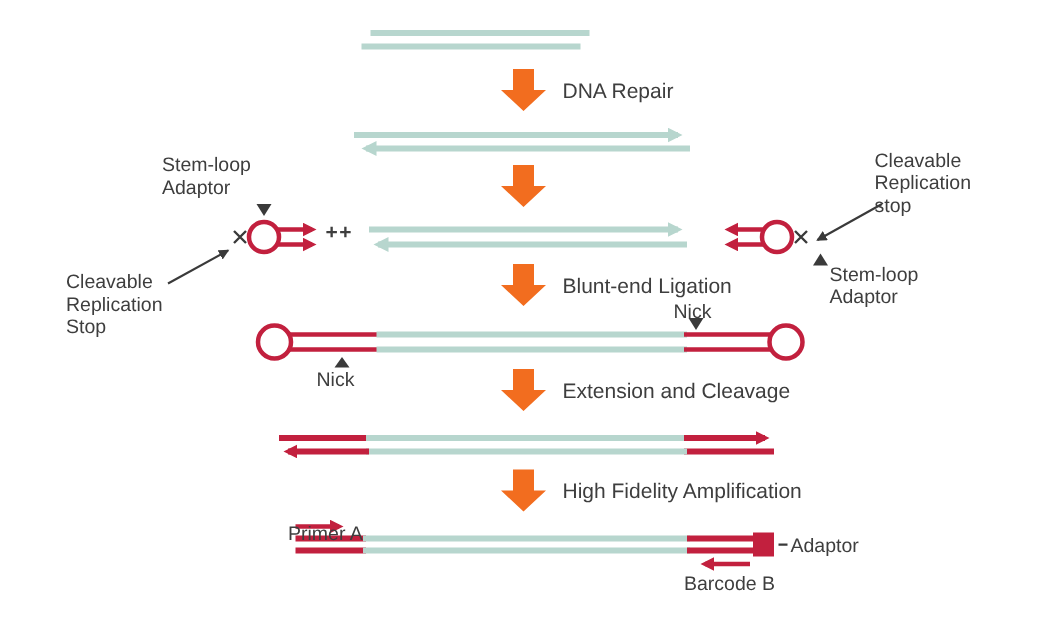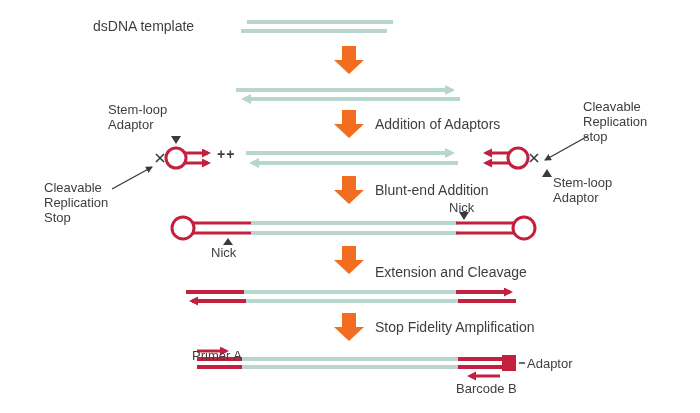--- a/index.html
+++ b/index.html
@@ -12,21 +12,21 @@
   }
   html,body{margin:0;padding:0;background:var(--background);}
   .canvas{
     position:relative;width:700px;height:413px;background:var(--background);
     font-family:"Liberation Sans",sans-serif;color:var(--text);overflow:hidden;
   }
   .canvas svg{position:absolute;left:0;top:0;}
   .lbl{position:absolute;font-size:13px;line-height:15px;color:var(--text);}
   .step-label{position:absolute;left:375px;font-size:14px;line-height:17px;color:var(--text);white-space:nowrap;}
   #lbl-template{left:93px;top:19px;font-size:14px;white-space:nowrap;}
-  .s1{top:52px}.s2{top:116px}.s3{top:182px}.s4{top:264px}.s5{top:319px}
+  .s1{top:52px}.s2{top:116px}.s3{top:182px}.s4{top:252px}.s5{top:319px}
   #lbl-sla-left{left:108px;top:102px;width:72px;}
   #lbl-plus{left:217px;top:147px;font-size:14px;font-weight:700;letter-spacing:1px;}
   #lbl-crs-left{left:44px;top:180px;width:78px;}
   #lbl-crs-right{left:583px;top:99px;width:78px;}
   #lbl-sla-right{left:553px;top:175px;width:72px;}
   #lbl-nick-left{left:211px;top:245px;}
   #lbl-nick-right{left:449px;top:200px;}
   #lbl-primer-a{left:192px;top:348px;}
   #lbl-barcode{left:527px;top:356px;}
   #lbl-primer-b{left:456px;top:381px;}
@@ -121,26 +121,25 @@
       <line class="stroke-adaptor w4" x1="458" y1="359" x2="502" y2="359"></line>
       <line class="stroke-adaptor w4" x1="197" y1="367" x2="244" y2="367"></line>
       <line class="stroke-dna w4" x1="242" y1="367" x2="460" y2="367"></line>
       <line class="stroke-adaptor w4" x1="458" y1="367" x2="502" y2="367"></line>
       <rect class="fill-adaptor" x="502" y="355" width="14" height="16"></rect>
       <line class="stroke-marker" x1="519" y1="363" x2="525" y2="363" stroke-width="1.5"></line>
       <line class="stroke-adaptor w3" x1="500" y1="376" x2="470" y2="376" marker-end="url(#ah-red)"></line>
     </g>
   </svg>
 
-  <div class="lbl" id="lbl-template">dsDNA template</div>
 
-  <div class="step-label s2">Addition of Adaptors</div>
-  <div class="step-label s3">Blunt-end Addition</div>
+  <div class="step-label s1">DNA Repair</div>
+  <div class="step-label s3">Blunt-end Ligation</div>
   <div class="step-label s4">Extension and Cleavage</div>
-  <div class="step-label s5">Stop Fidelity Amplification</div>
+  <div class="step-label s5">High Fidelity Amplification</div>
 
   <div class="lbl" id="lbl-sla-left">Stem-loop Adaptor</div>
   <div class="lbl" id="lbl-plus">++</div>
   <div class="lbl" id="lbl-crs-left">Cleavable Replication Stop</div>
   <div class="lbl" id="lbl-crs-right">Cleavable Replication stop</div>
   <div class="lbl" id="lbl-sla-right">Stem-loop Adaptor</div>
 
   <div class="lbl" id="lbl-nick-left">Nick</div>
   <div class="lbl" id="lbl-nick-right">Nick</div>
 

